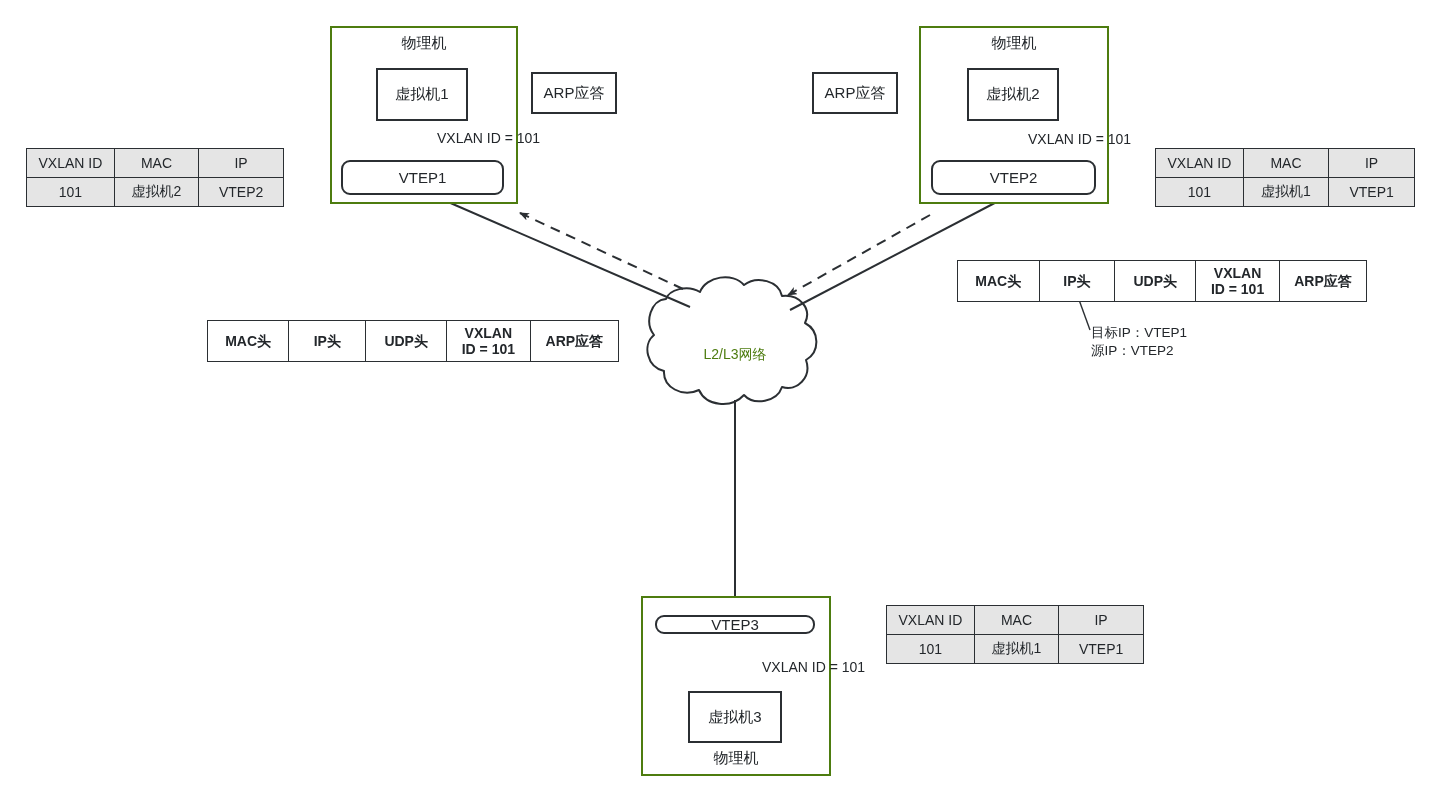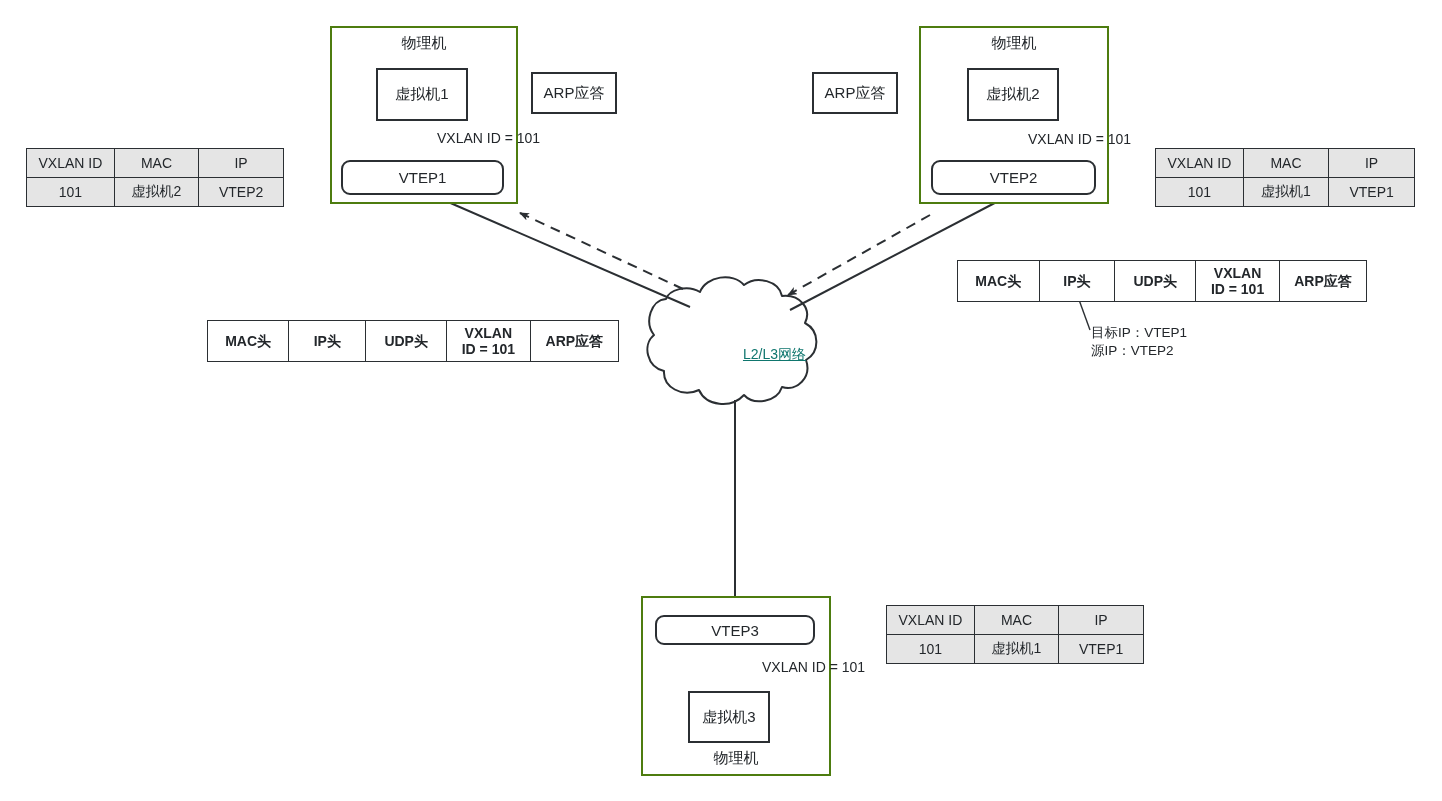--- a/index.html
+++ b/index.html
@@ -22,22 +22,22 @@
   .edge-label{position:absolute;font-size:14px;color:#23272b;white-space:nowrap;}
 
   table.tbl{position:absolute;border-collapse:collapse;background:#fff;}
   table.tbl td{border:1.5px solid #2b2f33;text-align:center;font-size:14px;color:#23272b;
                padding:0;height:28px;background:#e5e5e5;}
 
   table.pkt{position:absolute;border-collapse:collapse;background:#c4b5fd;font-weight:bold;}
   table.pkt td{border:1.5px solid #2b2f33;text-align:center;font-size:14px;color:#23272b;
                height:40px;padding:0 6px;line-height:1.15;background:#fff;}
 
-  .cloud-label{position:absolute;font-size:14px;color:#0f766e;white-space:nowrap;
-               text-align:right;text-decoration:underline;}
+  .cloud-label{position:absolute;font-size:14px;color:#4d7c0f;white-space:nowrap;
+               text-align:center;}
 
   .annot{position:absolute;font-size:13.5px;color:#23272b;line-height:1.35;white-space:nowrap;}
 </style>
 </head>
 <body>
 
 <div class="stage">
 
   <svg class="edges" viewBox="0 0 1442 801">
     <defs>
@@ -83,22 +83,22 @@
   <div class="host" style="left:919px;top:26px;width:190px;height:178px;">
     <div class="host-title" style="top:6px;">物理机</div>
   </div>
   <div class="vm" style="left:967px;top:68px;width:92px;height:53px;">虚拟机2</div>
   <div class="vtep" style="left:931px;top:160px;width:165px;height:35px;">VTEP2</div>
   <div class="edge-label" style="left:1028px;top:131px;">VXLAN ID = 101</div>
 
   <div class="host" style="left:641px;top:596px;width:190px;height:180px;">
     <div class="host-title" style="bottom:6px;">物理机</div>
   </div>
-  <div class="vtep" style="left:655px;top:615px;width:160px;height:30px;">VTEP3</div>
-  <div class="vm" style="left:688px;top:691px;width:82px;height:52px;">虚拟机3</div>
+  <div class="vtep" style="left:655px;top:615px;width:160px;height:19px;">VTEP3</div>
+  <div class="vm" style="left:688px;top:691px;width:94px;height:52px;">虚拟机3</div>
   <div class="edge-label" style="left:762px;top:659px;">VXLAN ID = 101</div>
 
   <div class="arpbox" style="left:531px;top:72px;width:86px;height:42px;">ARP应答</div>
   <div class="arpbox" style="left:812px;top:72px;width:86px;height:42px;">ARP应答</div>
 
   <div class="cloud-label" style="left:664px;top:346px;width:142px;">L2/L3网络</div>
 
   <table class="tbl" style="left:26px;top:148px;width:258px;">
     <tbody>
         <tr>

